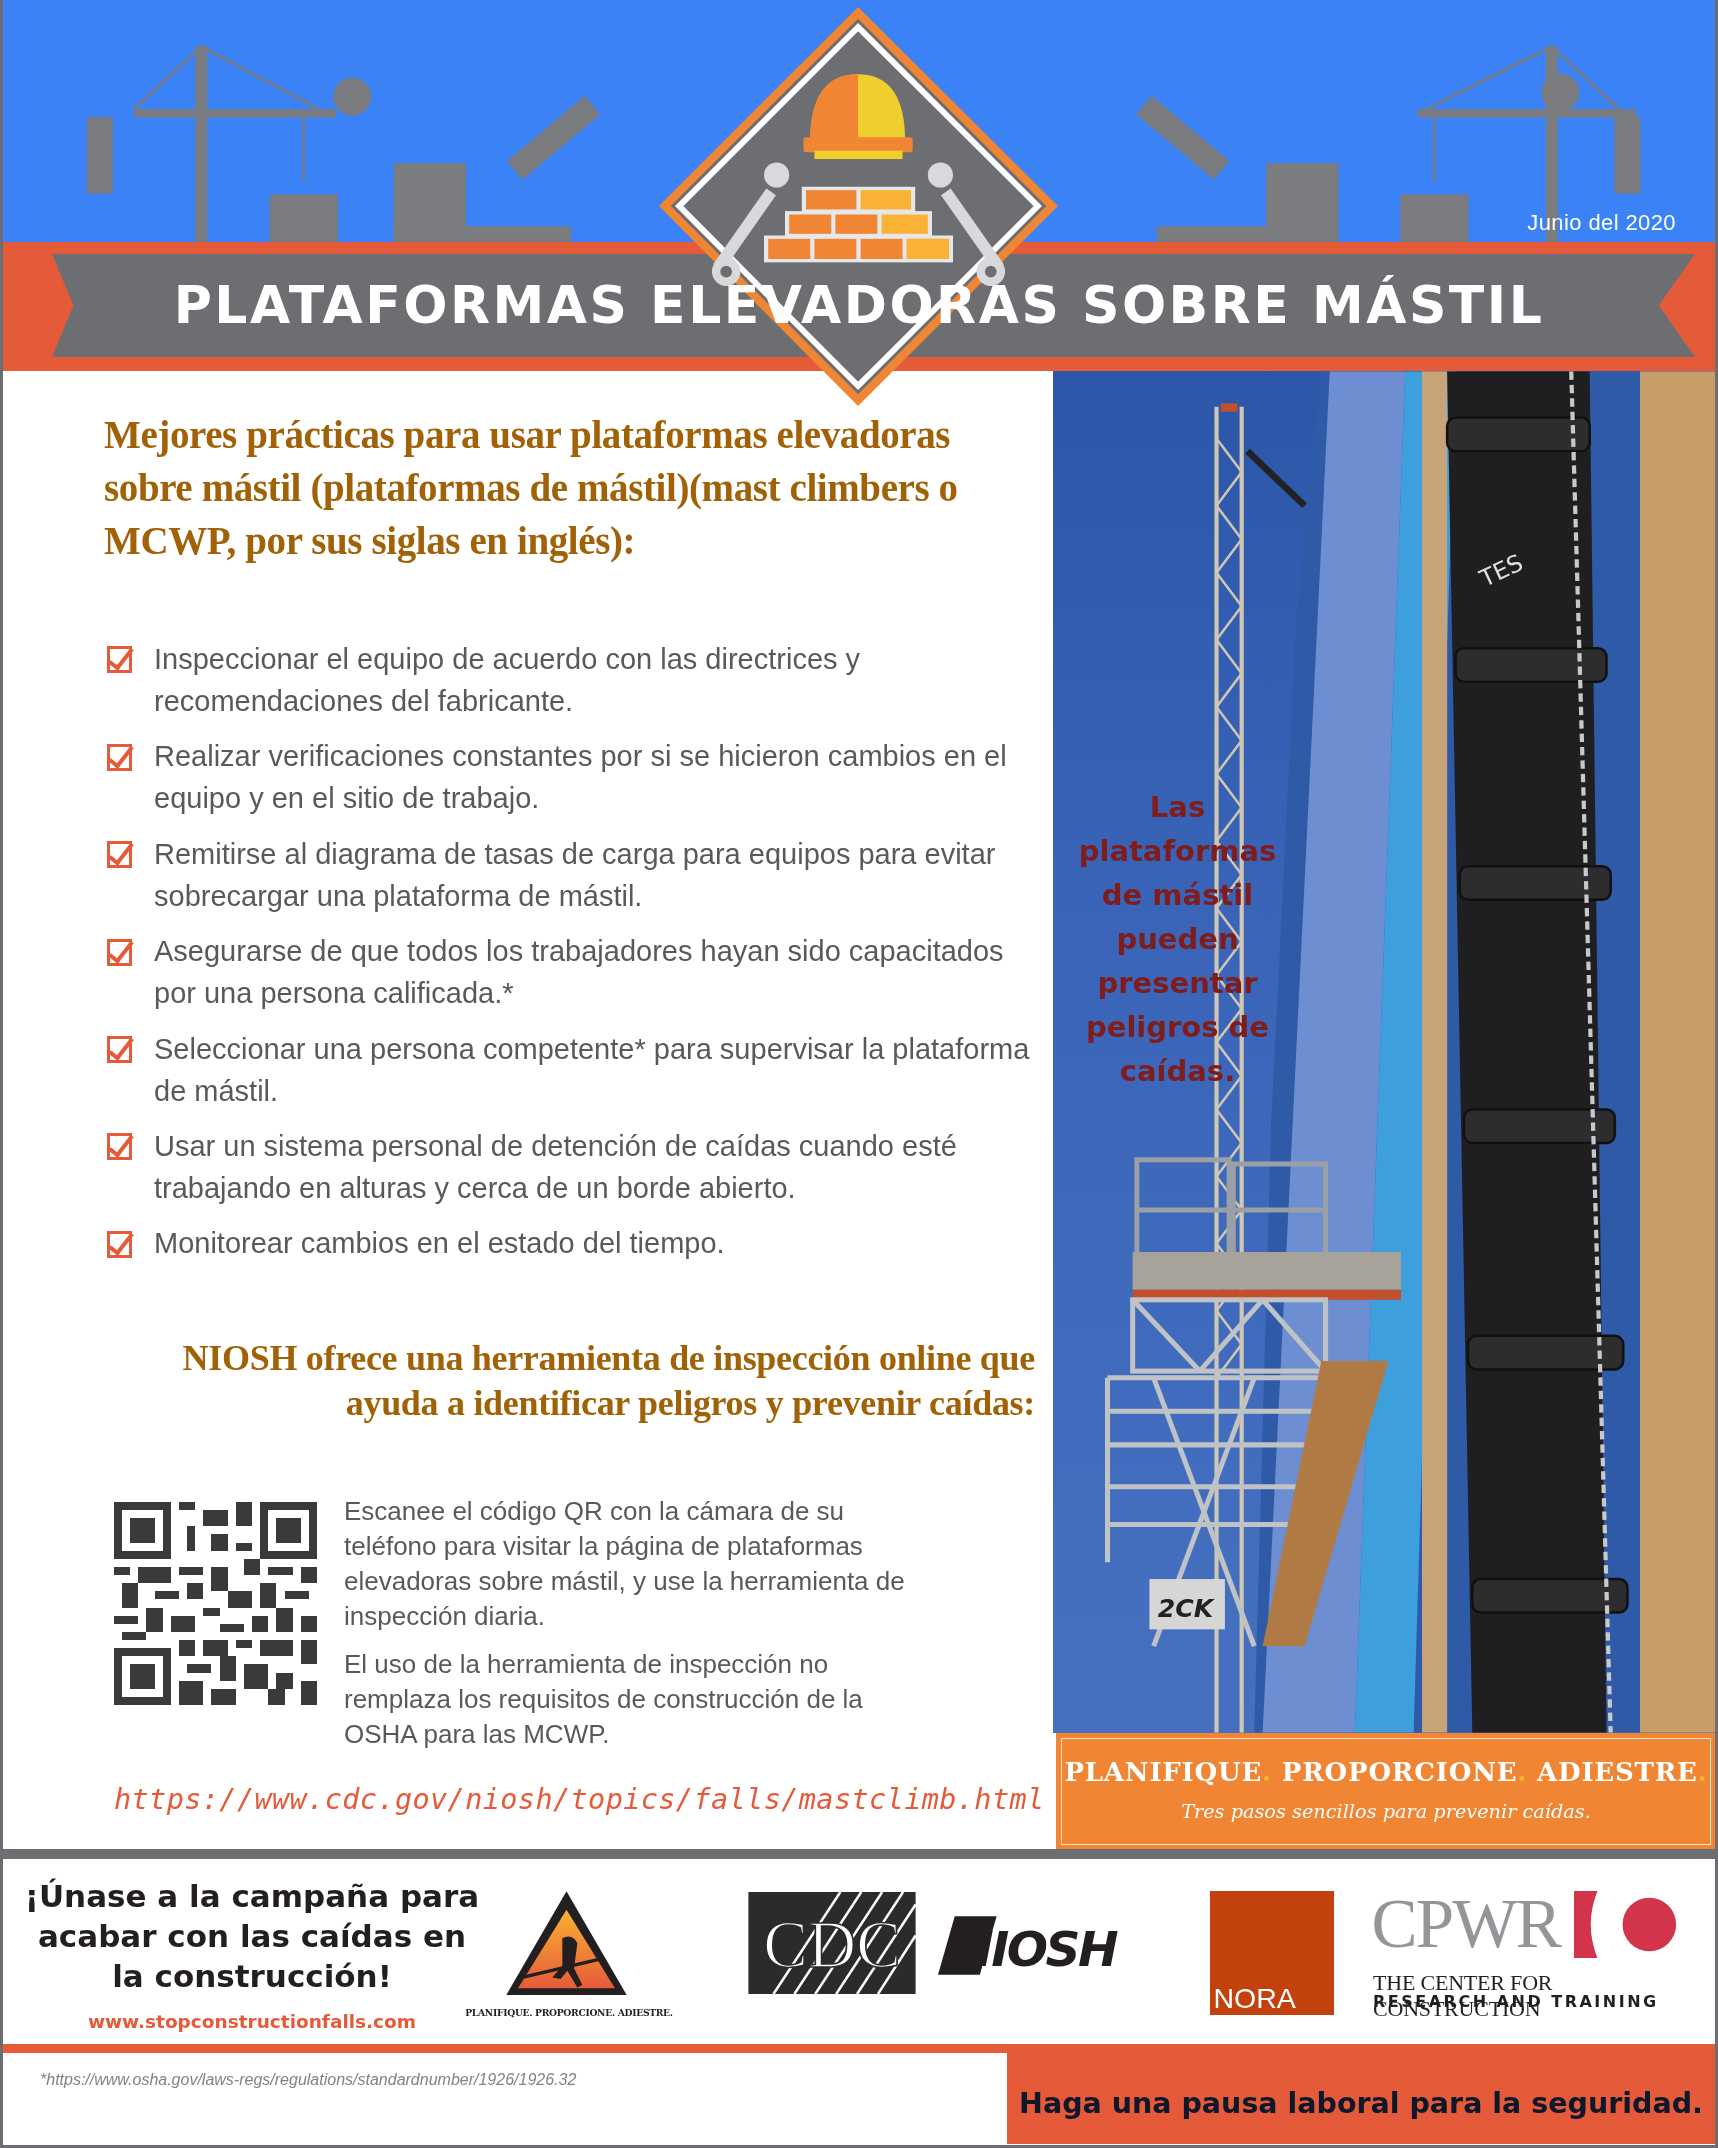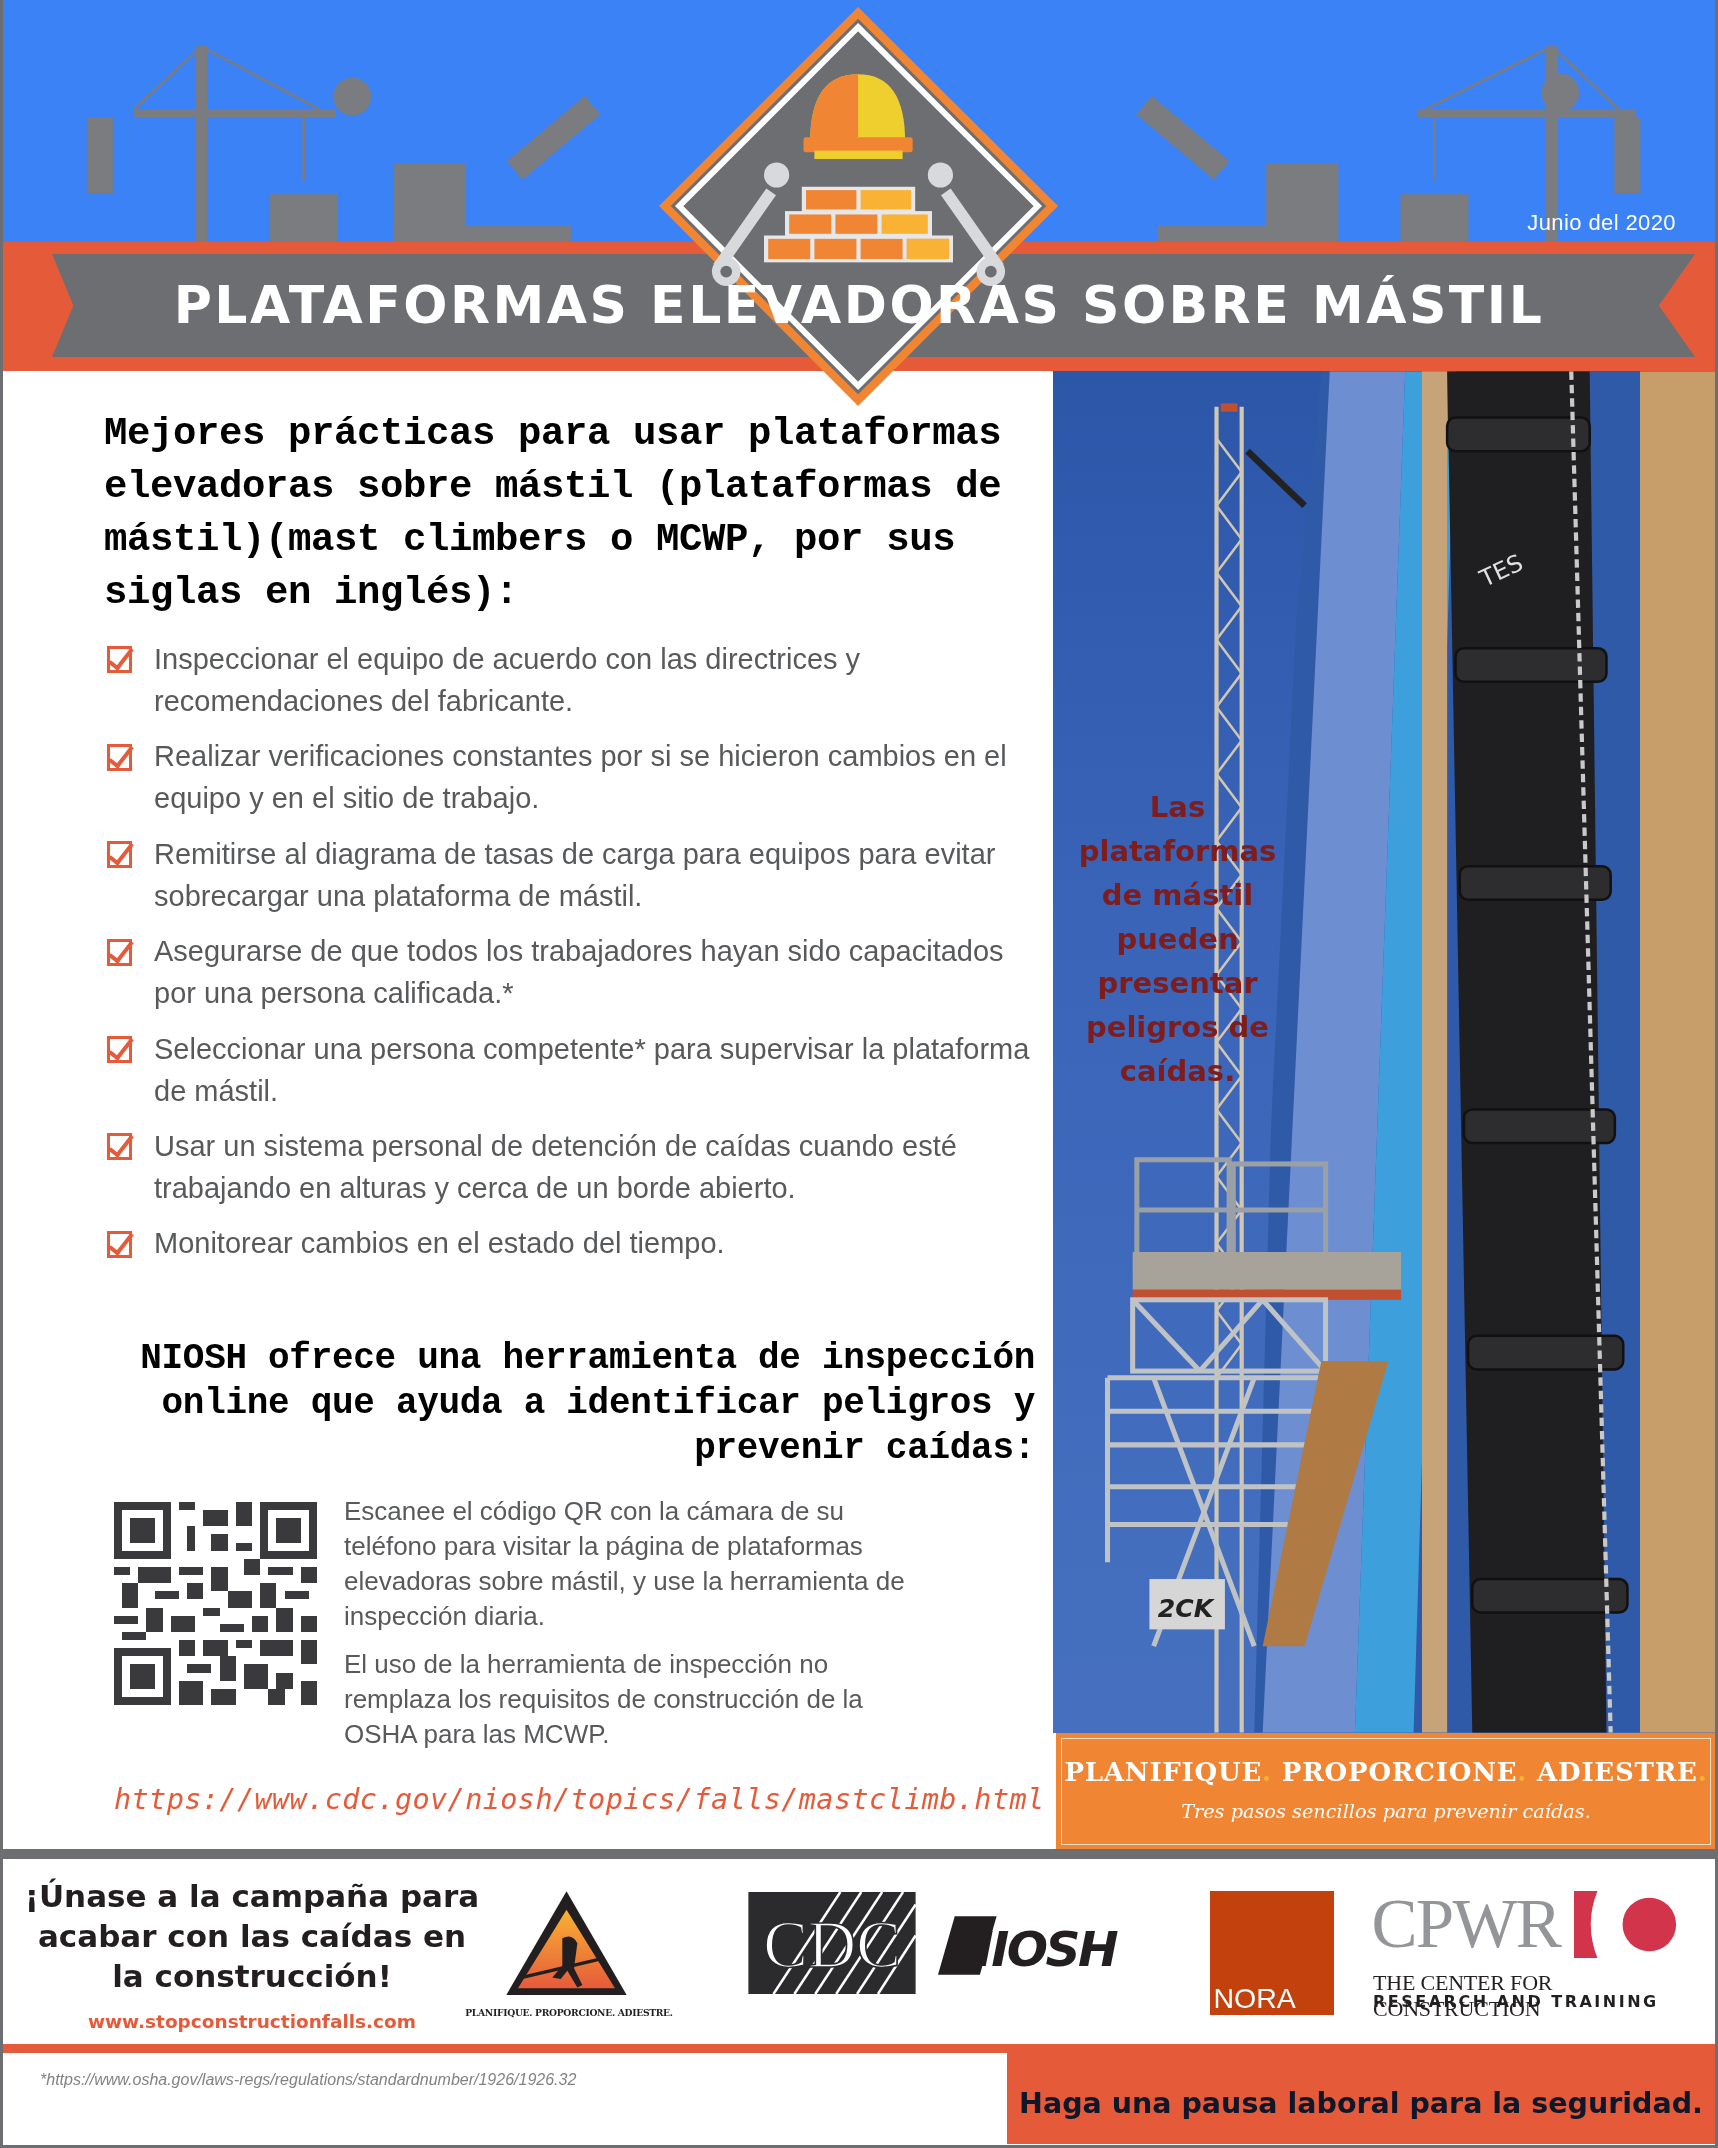--- a/index.html
+++ b/index.html
@@ -18,21 +18,21 @@
   #banner { left: 52px; top: 254px; width: 1643px; height: 103px; background: #6d6e71;
             clip-path: polygon(0 0, 100% 0, 97.8% 50%, 100% 100%, 0 100%, 1.3% 50%); }
   #title { left: 0; top: 254px; width: 1718px; height: 103px; line-height: 103px; text-align: center; color: #ffffff;
            font-family: "DejaVu Sans", sans-serif; font-weight: bold; font-size: 52px; letter-spacing: 2.5px; z-index: 6; }
 
   
   #diamond-wrap { left: 659px; top: 6.7px; width: 399px; height: 399px; z-index: 4; }
   #diamond-wrap svg { width: 399px; height: 399px; display: block; }
 
   
-  .h-orange { color: #000000; font-family: Liberation Mono, monospace; font-weight: bold; }
+  .h-orange { color: #a16207; font-family: Liberation Serif, serif; font-weight: bold; }
   #heading1 { left: 104px; top: 408px; width: 931px; font-size: 39px; line-height: 53px; letter-spacing: -0.4px; }
 
   #checklist { left: 104px; top: 638px; width: 931px; }
   .check-item { position: relative; padding-left: 50px; margin-bottom: 13.4px; color: #58595b; font-family: "Liberation Sans", sans-serif; font-size: 29px; line-height: 42px; }
   .check-box { position: absolute; left: 3.4px; top: 8.4px; width: 25px; height: 27px; border: 3.4px solid #e55b3a; }
   .check-box::after { content: ""; position: absolute; left: 4.2px; top: -5px; width: 8.4px; height: 22px; border-right: 4.2px solid #e55b3a; border-bottom: 4.2px solid #e55b3a; transform: rotate(38deg); }
 
   #heading2 { left: 104px; top: 1336px; width: 931px; font-size: 36px; line-height: 45px; letter-spacing: -0.3px; text-align: right; }
 
   #qr { left: 114px; top: 1502px; width: 203px; height: 203px; }

